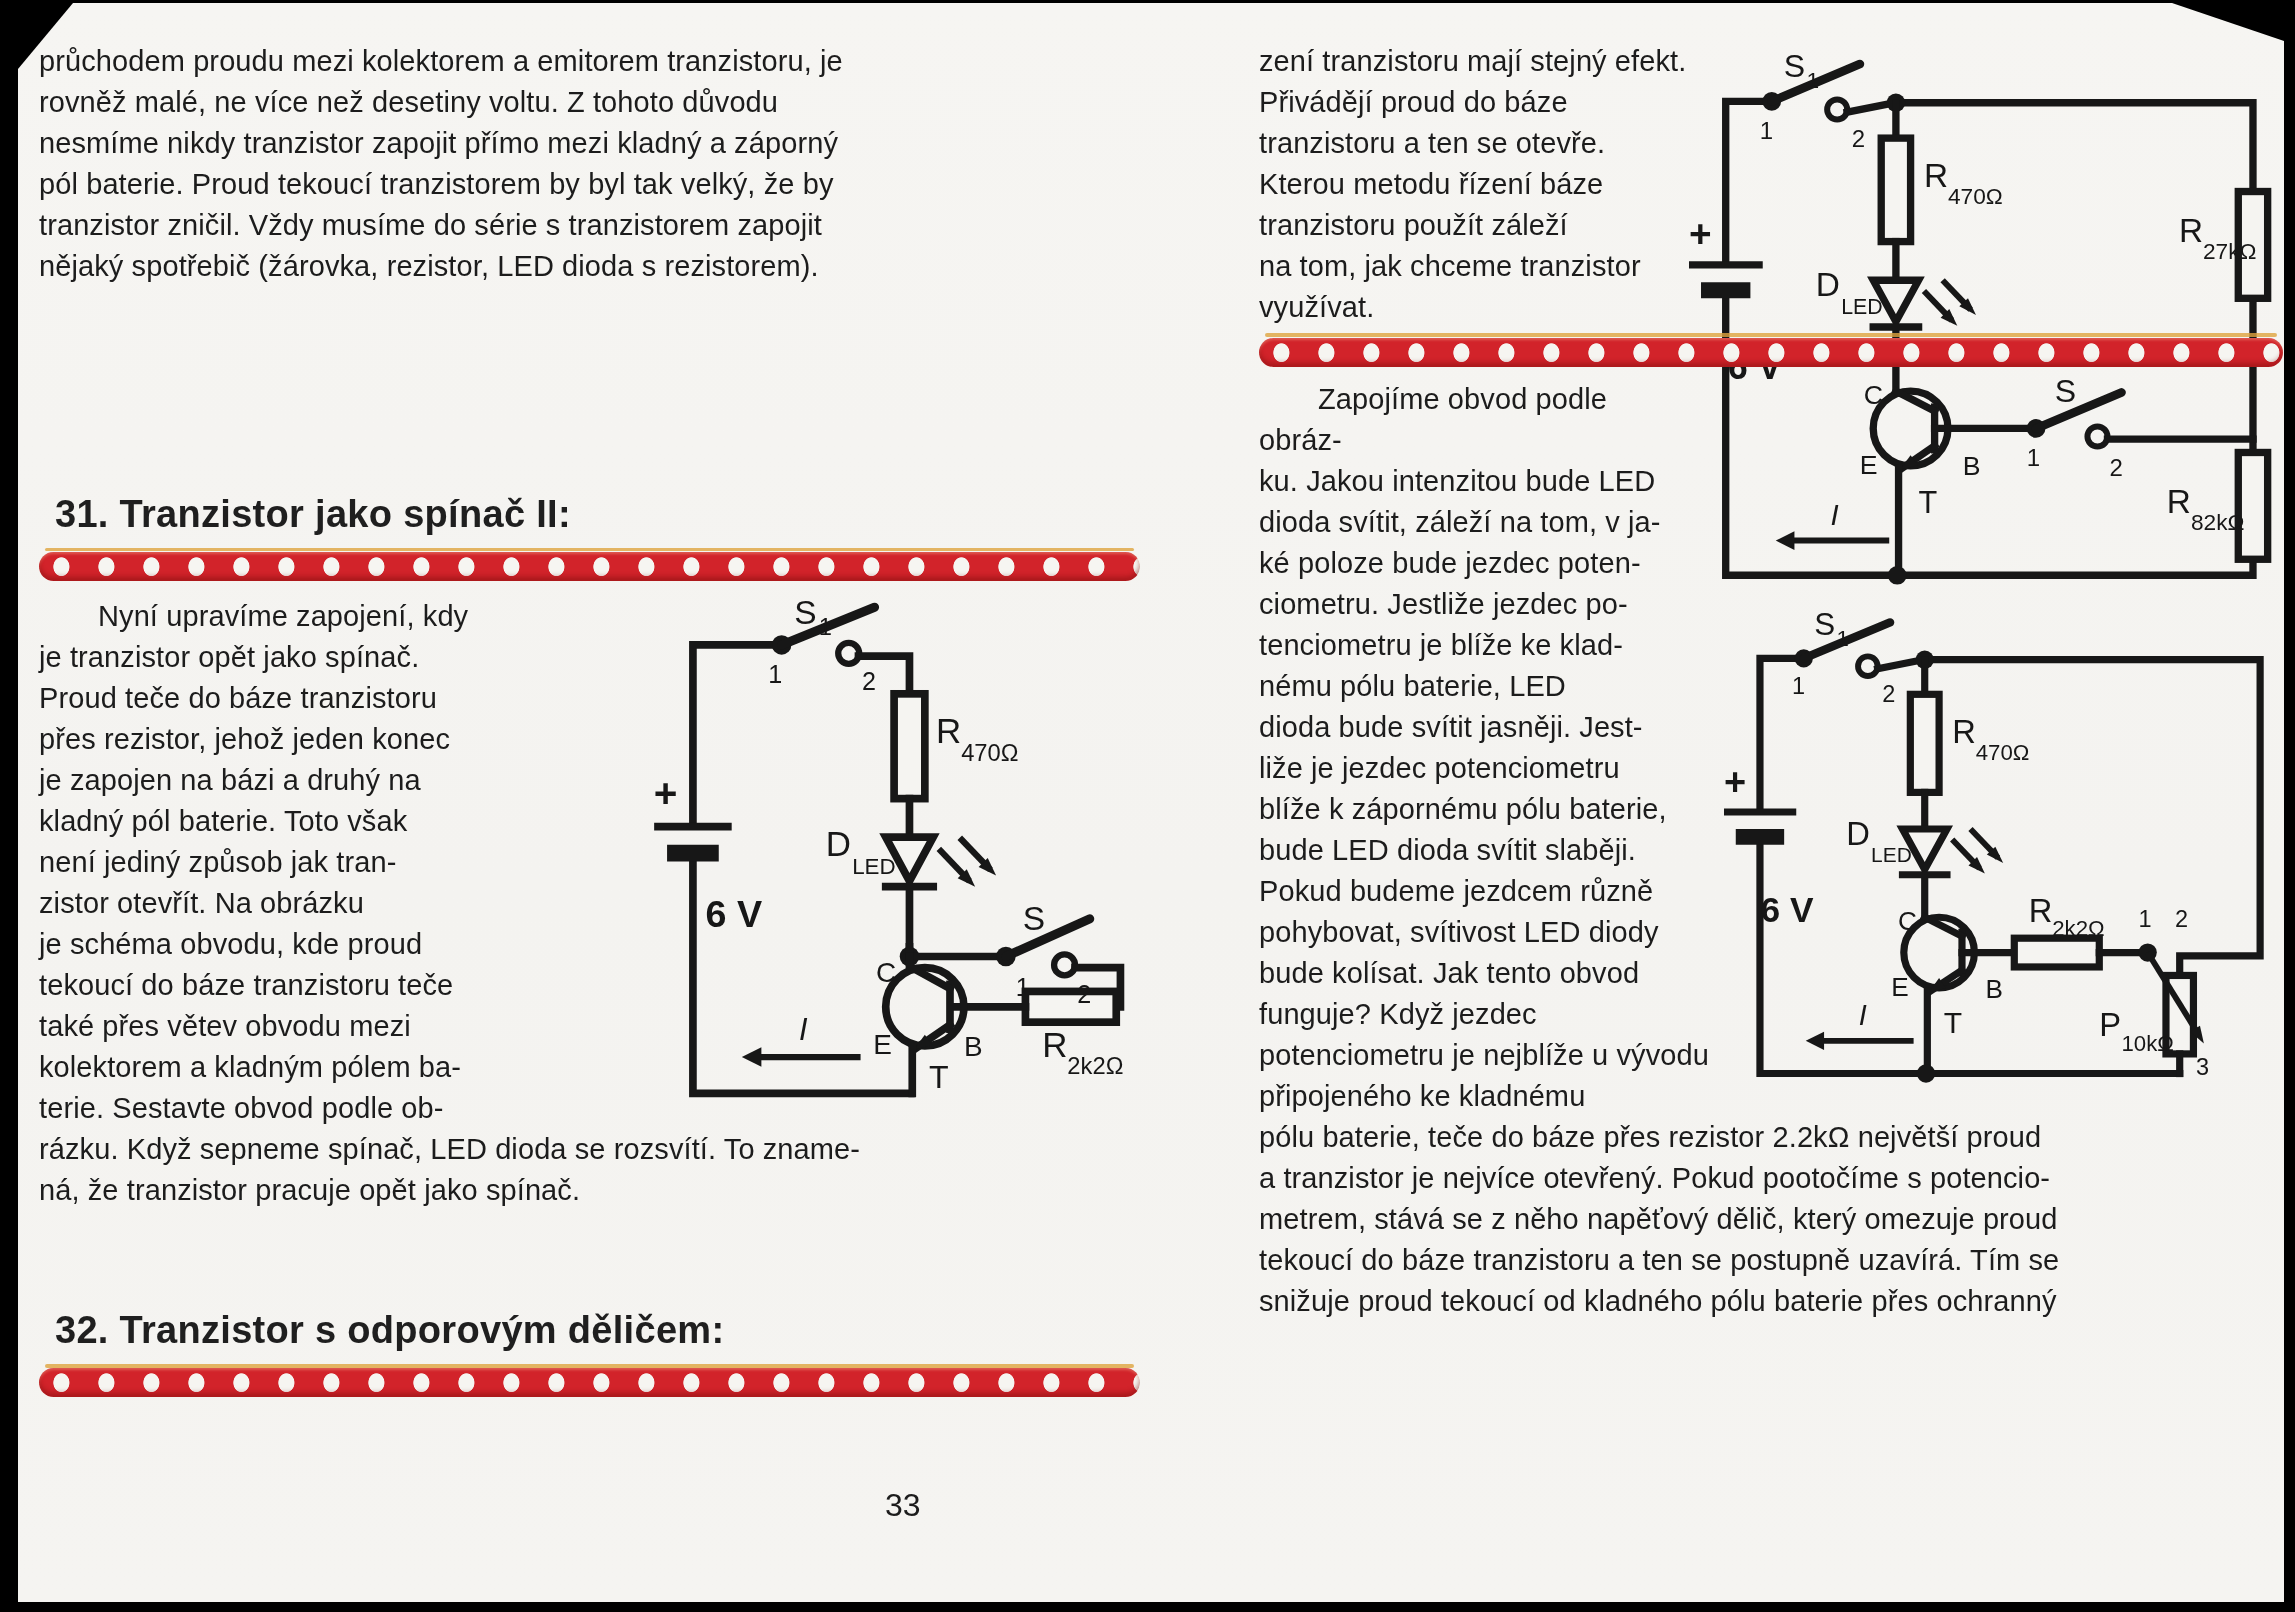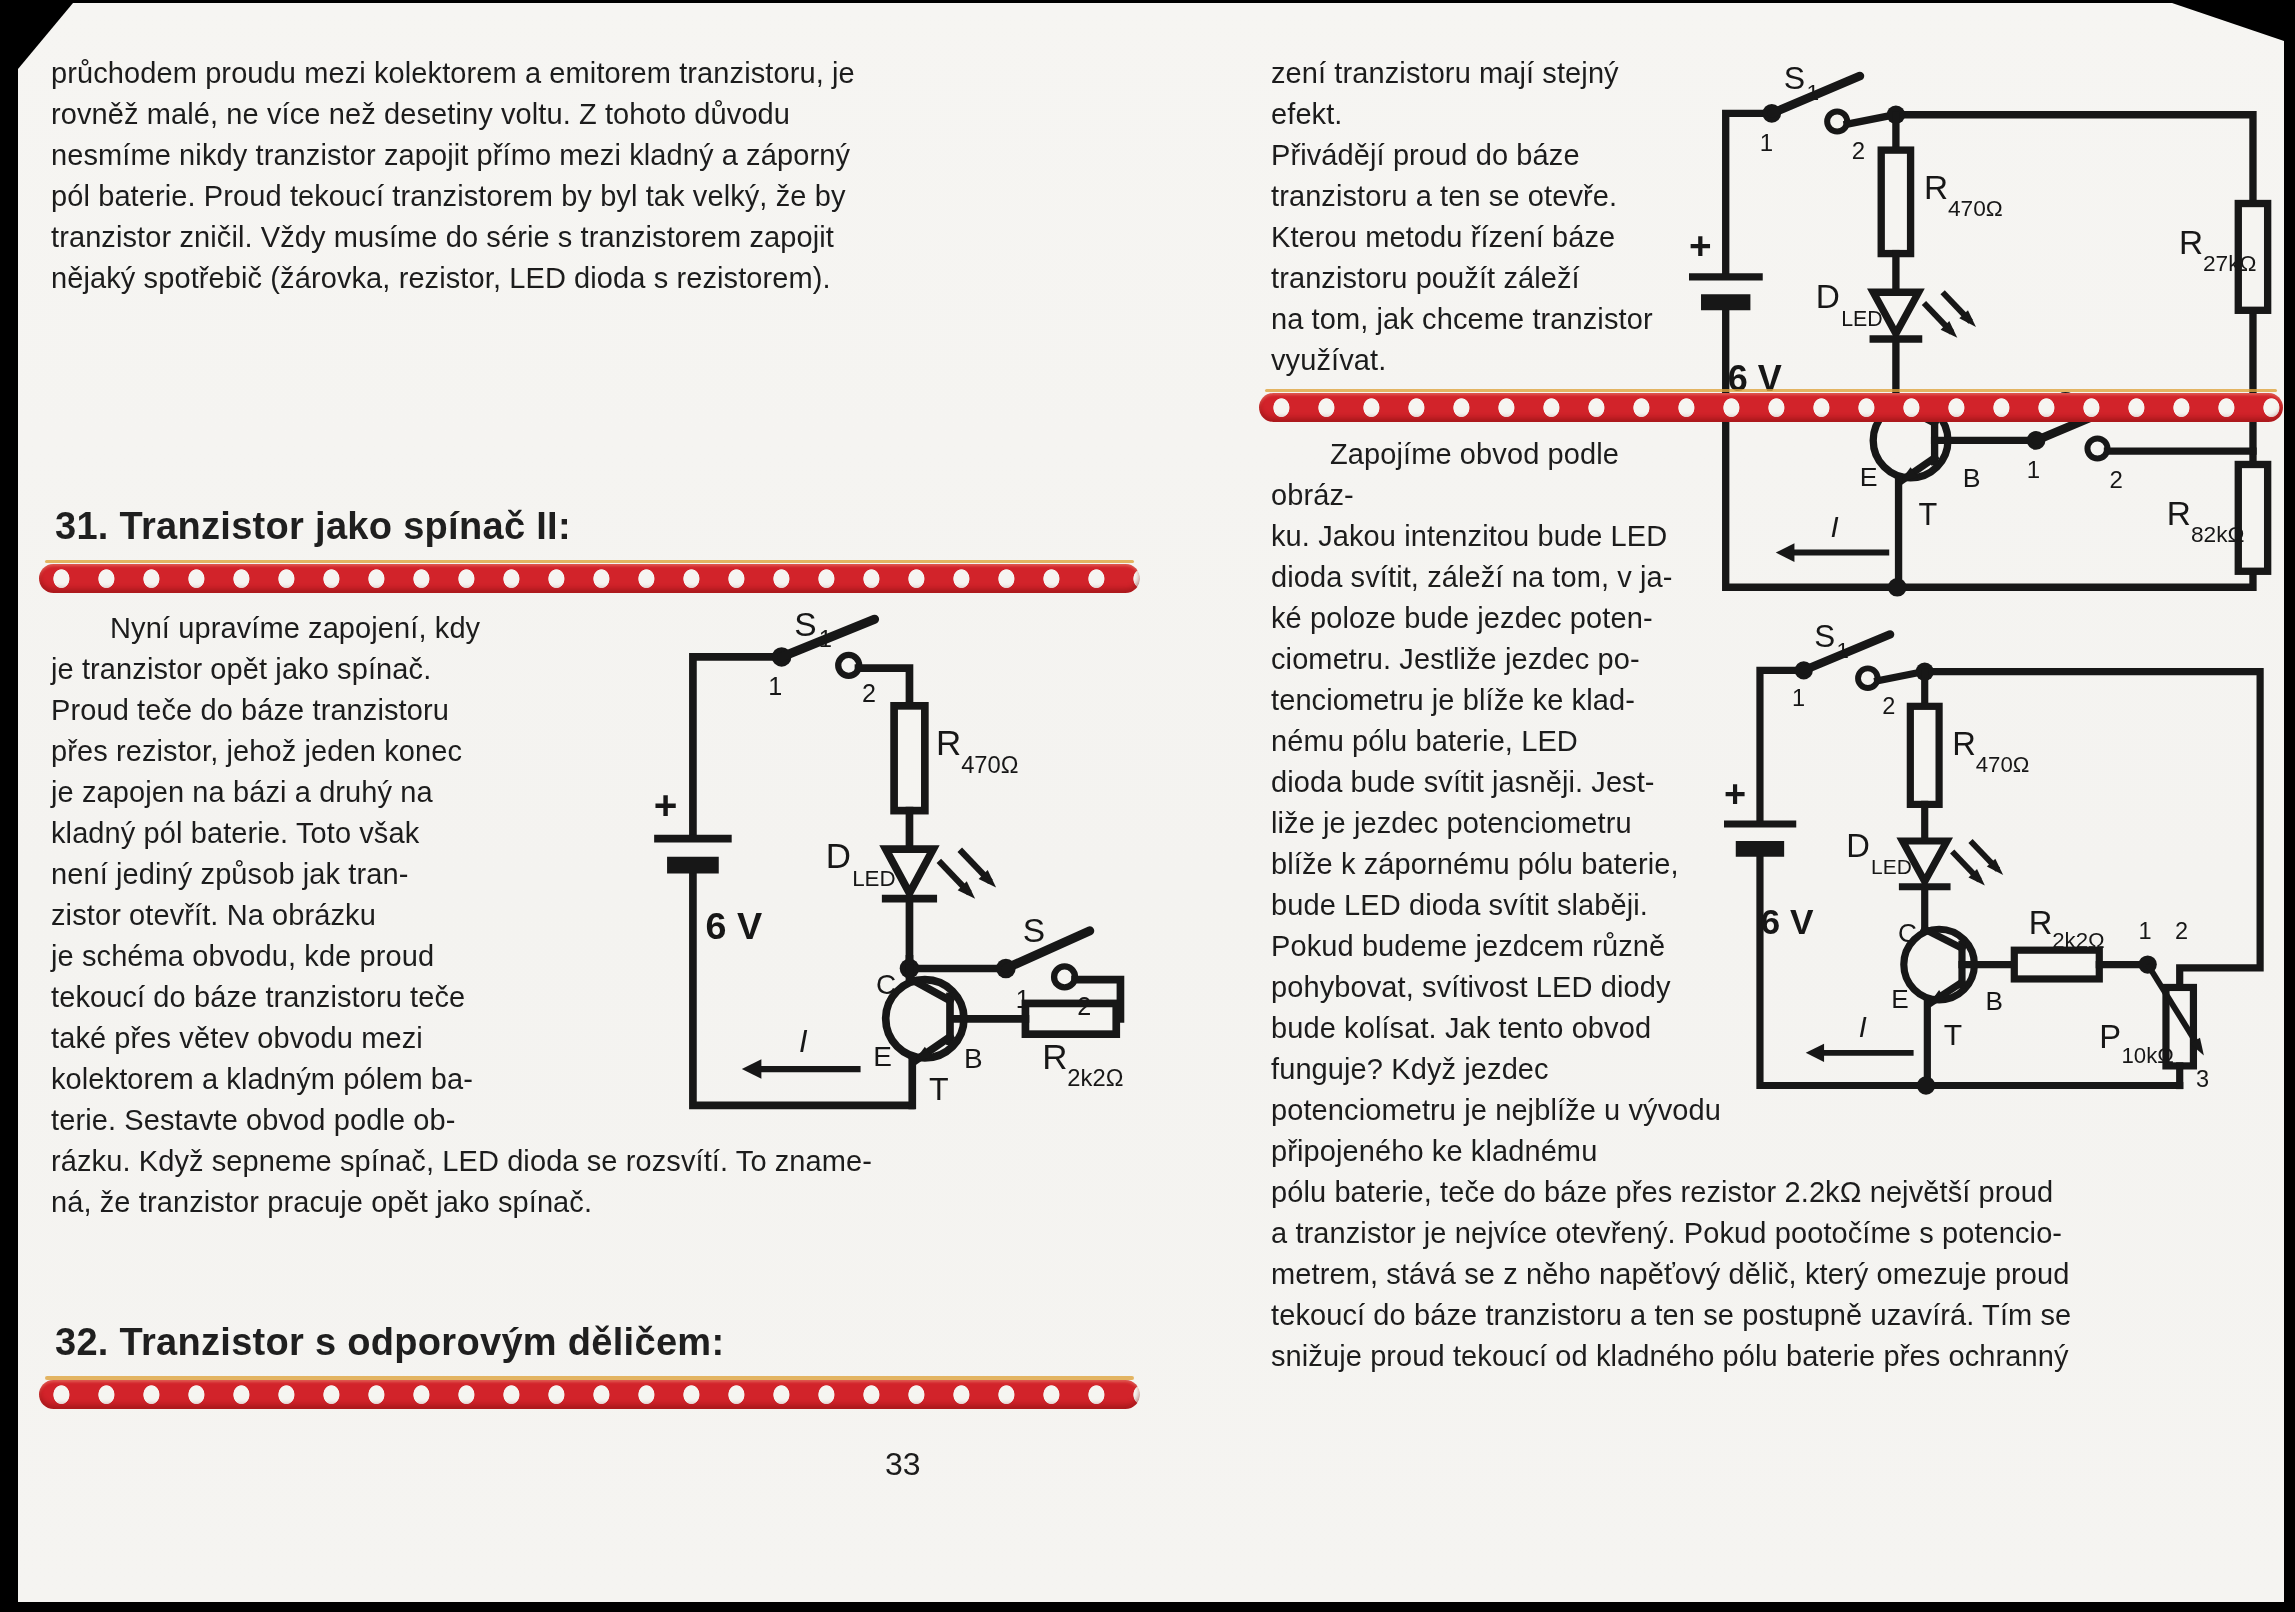--- a/index.html
+++ b/index.html
@@ -8,21 +8,21 @@
   .page{position:absolute;left:18px;top:2.8px;right:11.2px;bottom:9.8px;
         background:linear-gradient(180deg,#f6f5f2 0%,#f4f3f0 55%,#f5f4f1 100%);}
   .corner-tl{position:absolute;left:0;top:0;width:0;height:0;
         border-top:66px solid #000;border-right:55px solid transparent;}
   .corner-tr{position:absolute;right:0;top:0;width:0;height:0;
         border-top:38px solid #000;border-left:112px solid transparent;}
   .cols{display:flex;padding:38px 0 0 21px;}
   .col-left{width:1101px;flex:none;}
   .col-gap{width:119px;flex:none;}
   .col-right{width:1024px;flex:none;}
-  p.body-text{margin:12px;font-size:29px;line-height:41px;white-space:pre-line;
+  p.body-text{margin:0;font-size:29px;line-height:41px;white-space:pre-line;
         letter-spacing:0.1px;}
   p.indented{text-indent:59px;}
   h2.sec{margin:16px;font-size:38px;line-height:43px;font-weight:700;color:#1f1f1f;
         letter-spacing:0.3px;}
   h2#h31{margin-top:206px;}
   h2#h32{margin-top:98px;clear:both;}
   h2#h33{clear:both;margin-top:0;}
   .strip{height:29px;border-radius:14.7px;margin-top:9.8px;position:relative;
         background-color:#d2232a;
         background-image:radial-gradient(ellipse 8.4px 9.8px at 22.4px 14.7px,#f6f5f1 0,#f6f5f1 7.7px,rgba(246,245,241,0) 8.4px);
@@ -30,21 +30,21 @@
         box-shadow:inset 0 -4.2px 5.6px rgba(120,10,10,.45), inset 0 2.1px 2.8px rgba(255,200,160,.35);}
   .strip::before{content:"";position:absolute;left:5.6px;right:5.6px;top:-4.2px;height:3.5px;
         background:#dfa43e;border-radius:2.1px;opacity:.8;}
   .sec-body{margin-top:15.4px;}
   .s32-para{margin-top:14px;}
   .s33-body{margin-top:12.6px;}
   figure.fig{margin:0;float:right;}
   .fig31{width:489px;height:524px;margin-left:17px;}
   .fig32{width:594px;height:568px;margin-left:17px;margin-top:42px;}
   .fig33{width:559px;height:491px;margin-left:17px;}
-  .page-number{position:absolute;left:867px;top:1443px;font-size:32px;color:#1c1c1c;}
+  .page-number{position:absolute;left:867px;top:1484px;font-size:32px;color:#1c1c1c;}
   
   svg .w{stroke:#171717;stroke-width:11;fill:none;stroke-linecap:square;}
   svg .lever{stroke-width:13;stroke-linecap:round;}
   svg .thick{stroke-width:24;}
   svg .thin{stroke-width:9;stroke-linecap:butt;}
   svg .comp{stroke:#171717;stroke-width:11;fill:#f5f4f1;}
   svg .nofill{fill:none;}
   svg .dot{fill:#171717;stroke:none;}
   svg .term{fill:#f5f4f1;stroke:#171717;stroke-width:9;}
   svg .fillk{fill:#171717;stroke:none;}

